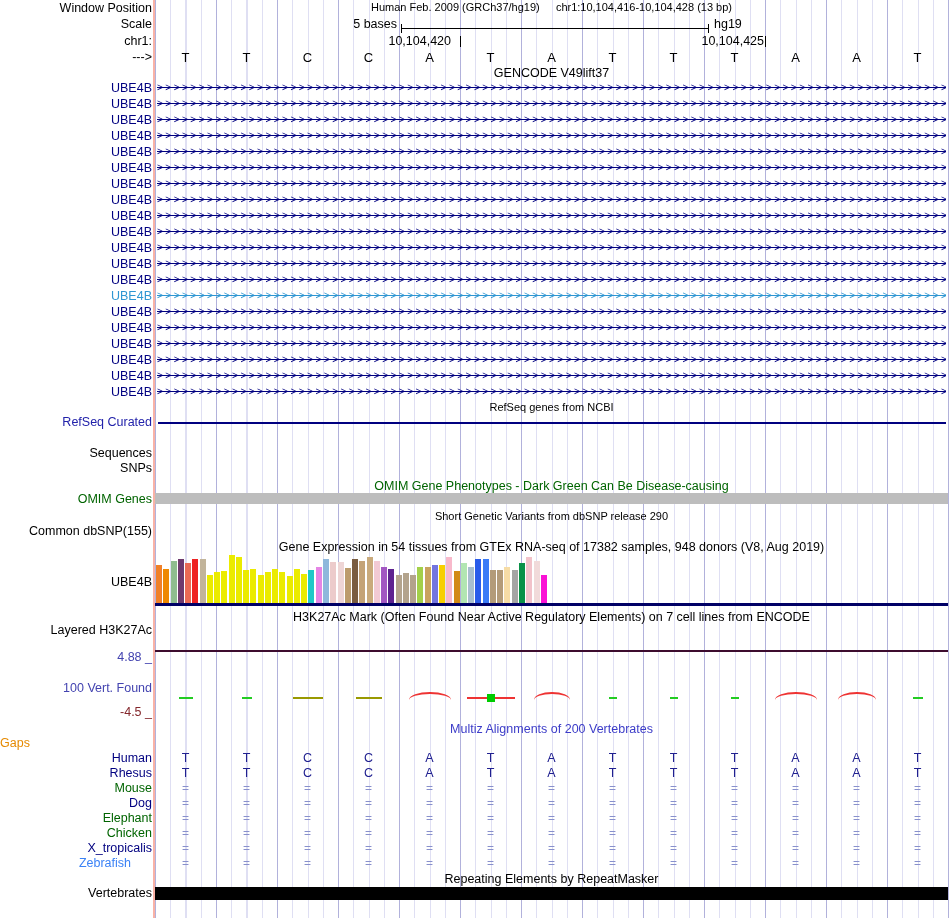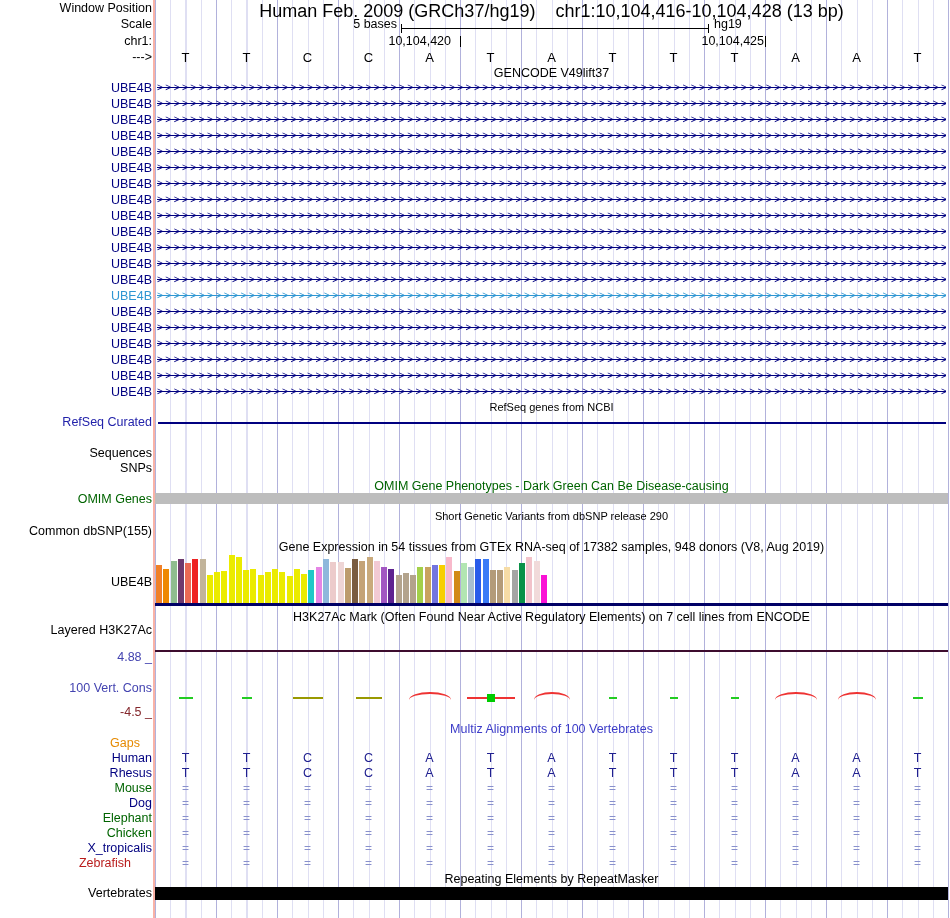--- a/index.html
+++ b/index.html
@@ -22,21 +22,21 @@
   .num{position:absolute;text-align:right;z-index:3;}
 </style>
 </head>
 <body>
 
 <div id="page">
   <div id="gridlines"></div>
   <div id="left-boundary"></div>
 
   <div class="lbl" style="top:1px">Window Position</div>
-  <div class="ctitle" style="top:1px;font-size:18px">
+  <div class="ctitle" style="top:1px;font-size:11px">
     <span>Human Feb. 2009 (GRCh37/hg19)</span>
     <span style="display:inline-block;width:10px"></span>
     <span>chr1:10,104,416-10,104,428 (13 bp)</span>
   </div>
 
   <div class="lbl" style="top:17px">Scale</div>
   <div class="num" style="left:300px;width:97px;top:17px">5 bases</div>
   <div class="hline" style="left:401px;top:28px;width:308px;height:1px;background:#000">
     <div style="position:absolute;left:0;top:-4px;width:1px;height:9px;background:#000"></div>
     <div style="position:absolute;right:0;top:-4px;width:1px;height:9px;background:#000"></div>
@@ -69,24 +69,24 @@
 
   <div class="ctitle" style="top:540px">Gene Expression in 54 tissues from GTEx RNA-seq of 17382 samples, 948 donors (V8, Aug 2019)</div>
   <div class="lbl" style="top:575px">UBE4B</div>
   <div class="hline" style="left:155px;top:603px;width:793px;height:3px;background:#000066"></div>
 
   <div class="ctitle" style="top:610px">H3K27Ac Mark (Often Found Near Active Regulatory Elements) on 7 cell lines from ENCODE</div>
   <div class="lbl" style="top:623px">Layered H3K27Ac</div>
   <div class="hline" style="left:155px;top:650px;width:793px;height:2px;background:#3D0C2E"></div>
 
   <div class="lbl" style="top:650px;color:#4343B0">4.88 _</div>
-  <div class="lbl" style="top:681px;color:#4343B0">100 Vert. Cons</div>
+  <div class="lbl" style="top:681px;color:#4343B0">100 Vert. Found</div>
   <div class="lbl" style="top:705px;color:#83262B">-4.5 _</div>
 
-  <div class="ctitle" style="top:722px;color:#3C3CC8">Multiz Alignments of 100 Vertebrates</div>
+  <div class="ctitle" style="top:722px;color:#3C3CC8">Multiz Alignments of 200 Vertebrates</div>
 
   <div class="ctitle" style="top:872px">Repeating Elements by RepeatMasker</div>
   <div class="lbl" style="top:886px">Vertebrates</div>
   <div class="hline" style="left:155px;top:887px;width:793px;height:13px;background:#000"></div>
 <div style="position: absolute; z-index: 3; left: 185.5px; top: 50px; transform: translateX(-50%); font-size: 13px;">T</div>
     <div style="position: absolute; z-index: 3; left: 246.5px; top: 50px; transform: translateX(-50%); font-size: 13px;">T</div>
     <div style="position: absolute; z-index: 3; left: 307.5px; top: 50px; transform: translateX(-50%); font-size: 13px;">C</div>
     <div style="position: absolute; z-index: 3; left: 368.5px; top: 50px; transform: translateX(-50%); font-size: 13px;">C</div>
     <div style="position: absolute; z-index: 3; left: 429.5px; top: 50px; transform: translateX(-50%); font-size: 13px;">A</div>
     <div style="position: absolute; z-index: 3; left: 490.5px; top: 50px; transform: translateX(-50%); font-size: 13px;">T</div>
@@ -258,21 +258,21 @@
     <div style="position: absolute; z-index: 3; left: 408.5px; top: 692px; width: 42px; height: 6px; border-top: 2px solid rgb(238, 51, 51); border-radius: 50% 50% 0px 0px / 100% 100% 0px 0px;"></div>
     <div style="position: absolute; z-index: 3; left: 466.5px; top: 697px; width: 48px; height: 2px; background: rgb(238, 51, 51);"></div>
     <div style="position: absolute; z-index: 3; left: 486.5px; top: 694px; width: 8px; height: 8px; background: rgb(0, 204, 0);"></div>
     <div style="position: absolute; z-index: 3; left: 533.5px; top: 692px; width: 36px; height: 6px; border-top: 2px solid rgb(238, 51, 51); border-radius: 50% 50% 0px 0px / 100% 100% 0px 0px;"></div>
     <div style="position: absolute; z-index: 3; left: 608.5px; top: 697px; width: 8px; height: 2px; background: rgb(34, 204, 34);"></div>
     <div style="position: absolute; z-index: 3; left: 669.5px; top: 697px; width: 8px; height: 2px; background: rgb(34, 204, 34);"></div>
     <div style="position: absolute; z-index: 3; left: 730.5px; top: 697px; width: 8px; height: 2px; background: rgb(34, 204, 34);"></div>
     <div style="position: absolute; z-index: 3; left: 774.5px; top: 692px; width: 42px; height: 6px; border-top: 2px solid rgb(238, 51, 51); border-radius: 50% 50% 0px 0px / 100% 100% 0px 0px;"></div>
     <div style="position: absolute; z-index: 3; left: 837.5px; top: 692px; width: 38px; height: 6px; border-top: 2px solid rgb(238, 51, 51); border-radius: 50% 50% 0px 0px / 100% 100% 0px 0px;"></div>
     <div style="position: absolute; z-index: 3; left: 912.5px; top: 697px; width: 10px; height: 2px; background: rgb(34, 204, 34);"></div>
-    <div style="position: absolute; z-index: 3; left: 0px; width: 140px; top: 736px; text-align: right; color: rgb(230, 138, 0); line-height: 15px;">Gaps</div>
+    <div style="position: absolute; z-index: 3; left: 0px; width: 140px; top: 736px; color: rgb(230, 138, 0); line-height: 15px;">Gaps</div>
     <div style="position: absolute; z-index: 3; left: 0px; width: 152px; top: 751px; text-align: right; color: rgb(0, 0, 128); line-height: 15px;">Human</div>
     <div style="position: absolute; z-index: 3; left: 185.5px; top: 751px; transform: translateX(-50%); color: rgb(32, 32, 144); line-height: 15px; font-size: 12.5px;">T</div>
     <div style="position: absolute; z-index: 3; left: 246.5px; top: 751px; transform: translateX(-50%); color: rgb(32, 32, 144); line-height: 15px; font-size: 12.5px;">T</div>
     <div style="position: absolute; z-index: 3; left: 307.5px; top: 751px; transform: translateX(-50%); color: rgb(32, 32, 144); line-height: 15px; font-size: 12.5px;">C</div>
     <div style="position: absolute; z-index: 3; left: 368.5px; top: 751px; transform: translateX(-50%); color: rgb(32, 32, 144); line-height: 15px; font-size: 12.5px;">C</div>
     <div style="position: absolute; z-index: 3; left: 429.5px; top: 751px; transform: translateX(-50%); color: rgb(32, 32, 144); line-height: 15px; font-size: 12.5px;">A</div>
     <div style="position: absolute; z-index: 3; left: 490.5px; top: 751px; transform: translateX(-50%); color: rgb(32, 32, 144); line-height: 15px; font-size: 12.5px;">T</div>
     <div style="position: absolute; z-index: 3; left: 551.5px; top: 751px; transform: translateX(-50%); color: rgb(32, 32, 144); line-height: 15px; font-size: 12.5px;">A</div>
     <div style="position: absolute; z-index: 3; left: 612.5px; top: 751px; transform: translateX(-50%); color: rgb(32, 32, 144); line-height: 15px; font-size: 12.5px;">T</div>
     <div style="position: absolute; z-index: 3; left: 673.5px; top: 751px; transform: translateX(-50%); color: rgb(32, 32, 144); line-height: 15px; font-size: 12.5px;">T</div>
@@ -357,21 +357,21 @@
     <div style="position: absolute; z-index: 3; left: 368.5px; top: 841px; transform: translateX(-50%); color: rgb(136, 144, 204); line-height: 15px; font-size: 12px;">=</div>
     <div style="position: absolute; z-index: 3; left: 429.5px; top: 841px; transform: translateX(-50%); color: rgb(136, 144, 204); line-height: 15px; font-size: 12px;">=</div>
     <div style="position: absolute; z-index: 3; left: 490.5px; top: 841px; transform: translateX(-50%); color: rgb(136, 144, 204); line-height: 15px; font-size: 12px;">=</div>
     <div style="position: absolute; z-index: 3; left: 551.5px; top: 841px; transform: translateX(-50%); color: rgb(136, 144, 204); line-height: 15px; font-size: 12px;">=</div>
     <div style="position: absolute; z-index: 3; left: 612.5px; top: 841px; transform: translateX(-50%); color: rgb(136, 144, 204); line-height: 15px; font-size: 12px;">=</div>
     <div style="position: absolute; z-index: 3; left: 673.5px; top: 841px; transform: translateX(-50%); color: rgb(136, 144, 204); line-height: 15px; font-size: 12px;">=</div>
     <div style="position: absolute; z-index: 3; left: 734.5px; top: 841px; transform: translateX(-50%); color: rgb(136, 144, 204); line-height: 15px; font-size: 12px;">=</div>
     <div style="position: absolute; z-index: 3; left: 795.5px; top: 841px; transform: translateX(-50%); color: rgb(136, 144, 204); line-height: 15px; font-size: 12px;">=</div>
     <div style="position: absolute; z-index: 3; left: 856.5px; top: 841px; transform: translateX(-50%); color: rgb(136, 144, 204); line-height: 15px; font-size: 12px;">=</div>
     <div style="position: absolute; z-index: 3; left: 917.5px; top: 841px; transform: translateX(-50%); color: rgb(136, 144, 204); line-height: 15px; font-size: 12px;">=</div>
-    <div style="position: absolute; z-index: 3; left: 0px; width: 131px; top: 856px; text-align: right; color: #b91c1c; line-height: 15px;">Zebrafish</div>
+    <div style="position: absolute; z-index: 3; left: 0px; width: 131px; top: 856px; text-align: right; color: #3b82f6; line-height: 15px;">Zebrafish</div>
     <div style="position: absolute; z-index: 3; left: 185.5px; top: 856px; transform: translateX(-50%); color: rgb(136, 144, 204); line-height: 15px; font-size: 12px;">=</div>
     <div style="position: absolute; z-index: 3; left: 246.5px; top: 856px; transform: translateX(-50%); color: rgb(136, 144, 204); line-height: 15px; font-size: 12px;">=</div>
     <div style="position: absolute; z-index: 3; left: 307.5px; top: 856px; transform: translateX(-50%); color: rgb(136, 144, 204); line-height: 15px; font-size: 12px;">=</div>
     <div style="position: absolute; z-index: 3; left: 368.5px; top: 856px; transform: translateX(-50%); color: rgb(136, 144, 204); line-height: 15px; font-size: 12px;">=</div>
     <div style="position: absolute; z-index: 3; left: 429.5px; top: 856px; transform: translateX(-50%); color: rgb(136, 144, 204); line-height: 15px; font-size: 12px;">=</div>
     <div style="position: absolute; z-index: 3; left: 490.5px; top: 856px; transform: translateX(-50%); color: rgb(136, 144, 204); line-height: 15px; font-size: 12px;">=</div>
     <div style="position: absolute; z-index: 3; left: 551.5px; top: 856px; transform: translateX(-50%); color: rgb(136, 144, 204); line-height: 15px; font-size: 12px;">=</div>
     <div style="position: absolute; z-index: 3; left: 612.5px; top: 856px; transform: translateX(-50%); color: rgb(136, 144, 204); line-height: 15px; font-size: 12px;">=</div>
     <div style="position: absolute; z-index: 3; left: 673.5px; top: 856px; transform: translateX(-50%); color: rgb(136, 144, 204); line-height: 15px; font-size: 12px;">=</div>
     <div style="position: absolute; z-index: 3; left: 734.5px; top: 856px; transform: translateX(-50%); color: rgb(136, 144, 204); line-height: 15px; font-size: 12px;">=</div>

